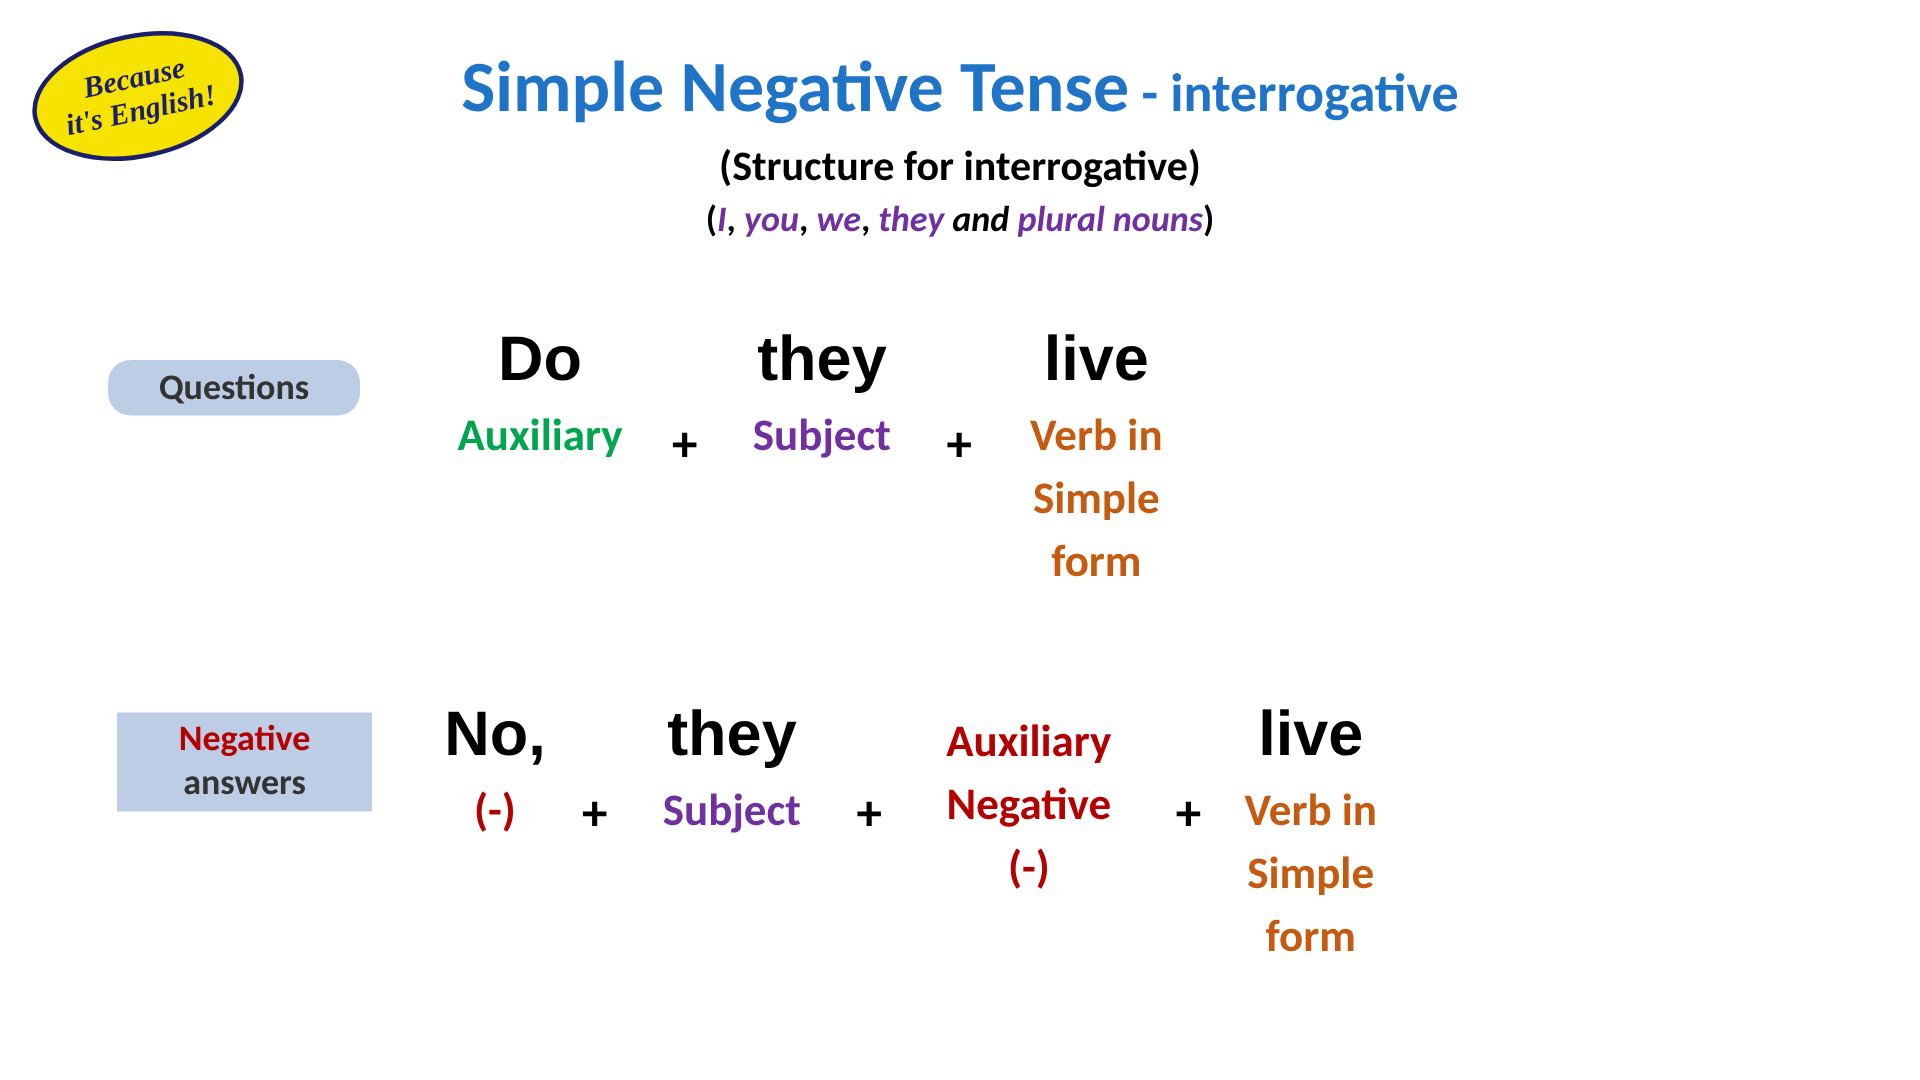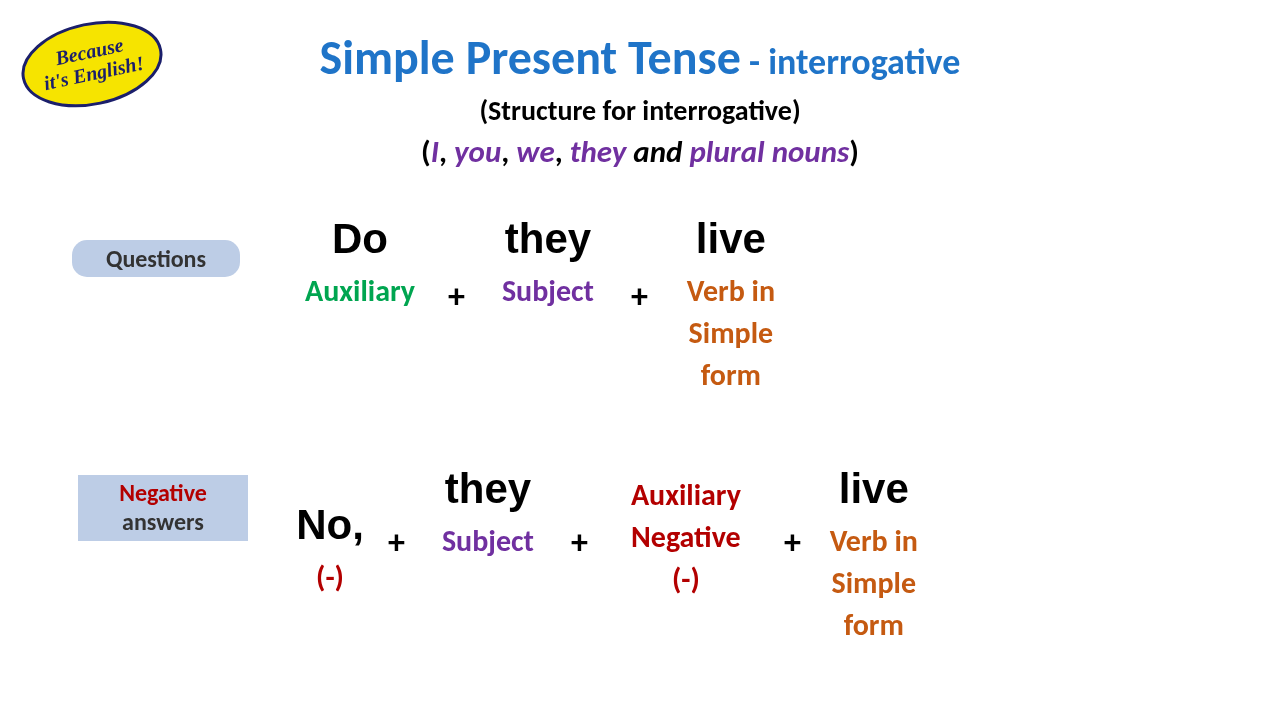--- a/index.html
+++ b/index.html
@@ -32,21 +32,21 @@
     font-weight: 700;
     color: #1F74C8;
   }
   .subtitle1 {
     font-size: 28px;
     font-weight: 700;
     color: #000;
     margin-top: 6px;
   }
   .subtitle2 {
-    font-size: 31px;
+    font-size: 24px;
     font-weight: 700;
     margin-top: 4px;
   }
   .subtitle2 .paren { color: #000; font-style: normal; }
   .subtitle2 .purple { color: #7030A0; font-style: italic; }
   .subtitle2 .and { color: #000; font-style: italic; }
 
   .label-box {
     position: absolute;
     background: #BDCDE6;
@@ -106,21 +106,21 @@
 <div class="logo">
   <svg viewBox="0 0 148 88" width="148" height="88">
     <ellipse cx="74" cy="44" rx="70" ry="40" fill="#F6E400" stroke="#1B1F6B" stroke-width="3" transform="rotate(-12 74 44)"></ellipse>
     <text x="74" y="38" text-anchor="middle" transform="rotate(-12 74 44)" font-family="Comic Sans MS, Segoe Script, cursive" font-weight="700" font-size="20" fill="#1B1F6B" font-style="italic">Because</text>
     <text x="74" y="60" text-anchor="middle" transform="rotate(-12 74 44)" font-family="Comic Sans MS, Segoe Script, cursive" font-weight="700" font-size="20" fill="#1B1F6B" font-style="italic">it's English!</text>
   </svg>
 </div>
 
 <div class="title-wrap">
   <div>
-    <span class="title-main">Simple Present Tense</span><span class="title-sub"> - </span><span class="title-sub">interrogative</span>
+    <span class="title-main">Simple Negative Tense</span><span class="title-sub"> - </span><span class="title-sub">interrogative</span>
   </div>
   <div class="subtitle1">(Structure for interrogative)</div>
   <div class="subtitle2">
     <span class="paren">(</span><span class="purple">I</span><span class="paren">, </span><span class="purple">you</span><span class="paren">, </span><span class="purple">we</span><span class="paren">, </span><span class="purple">they</span><span class="and"> and </span><span class="purple">plural nouns</span><span class="paren">)</span>
   </div>
 </div>
 
 <div class="label-box label-q">Questions</div>
 <div class="label-box label-n">
   <span class="neg">Negative</span><br>
@@ -143,21 +143,21 @@
     <div class="role brown">
       <span>Verb in</span><br>
       <span>Simple</span><br>
       <span>form</span>
     </div>
   </div>
   <div class="gap-sm"></div>
 </div>
 
 <div class="row row-n-ex">
-  <div class="col" style="width:100px;margin-top:36px;">
+  <div class="col" style="width:100px;">
     <div class="word">No,</div>
     <div class="role red">(-)</div>
   </div>
   <div class="plus plus-n">+</div>
   <div class="col" style="width:150px;">
     <div class="word">they</div>
     <div class="role purple2">Subject</div>
   </div>
   <div class="plus plus-n">+</div>
   <div class="col" style="width:180px;">

